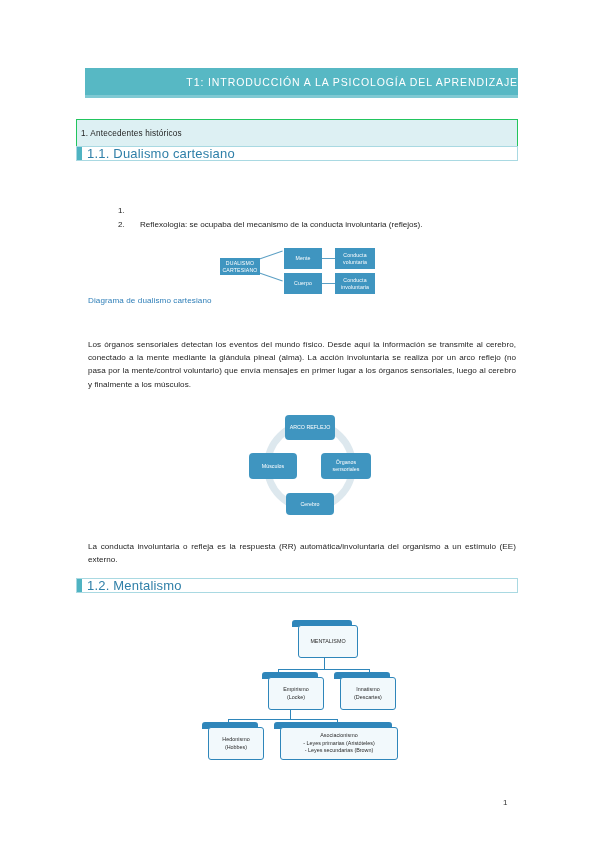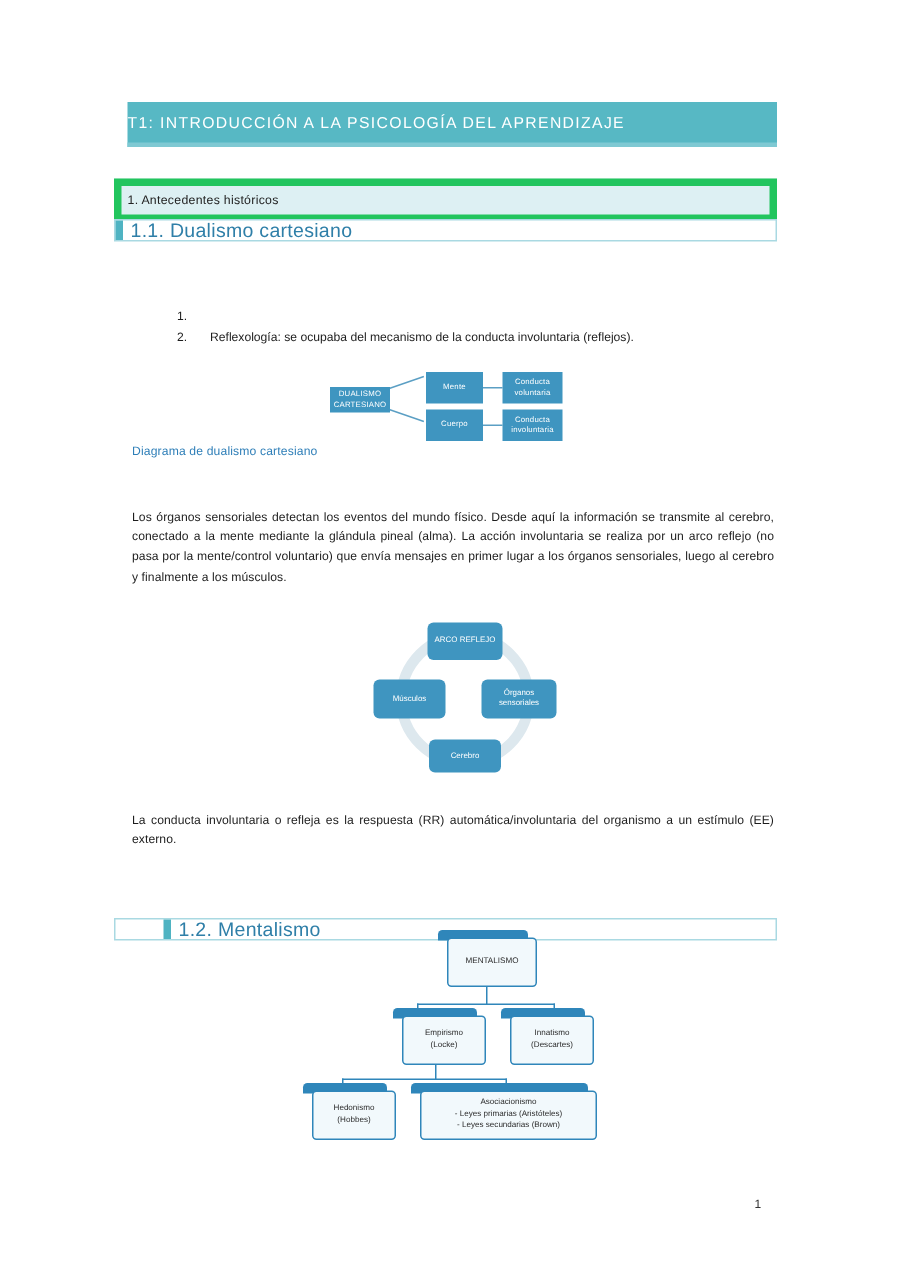--- a/index.html
+++ b/index.html
@@ -29,38 +29,38 @@
     position: absolute;
     left: 85px;
     top: 68px;
     width: 433px;
     height: 30px;
     background: #57b8c4;
     border-bottom: 3px solid #7fc9d3;
     box-sizing: border-box;
     display: flex;
     align-items: center;
-    justify-content: flex-start;
+    justify-content: flex-end;
   }
   .title-banner .ttl {
     color: #ffffff;
     font-size: 10.5px;
     letter-spacing: 0.9px;
     font-weight: 400;
     white-space: nowrap;
   }
 
   
   .h1bar {
     position: absolute;
     left: 76px;
     width: 442px;
     height: 29px;
     background: #ddf0f3;
-    border: 5px solid #22c55e;
+    border: 1px solid #22c55e;
     box-sizing: border-box;
     display: flex;
     align-items: center;
   }
   .h1bar .lbl {
     font-size: 8.2px;
     color: #222;
     padding-left: 4px;
     letter-spacing: 0.2px;
   }
@@ -293,21 +293,21 @@
     <div class="cyc-node" style="left:43px; top:78px; width:48px; height:22px;">
       <span>Cerebro</span>
     </div>
     <div class="cyc-node" style="left:6px; top:38px; width:48px; height:26px;">
       <span>Músculos</span>
     </div>
   </div>
 
   <div class="para" style="top:540px;">La conducta involuntaria o refleja es la respuesta (RR) automática/involuntaria del organismo a un estímulo (EE) externo.</div>
 
-  <div class="h2bar" style="top:612px;padding-left:32px;">
+  <div class="h2bar" style="top:578px;">
     <span class="tick"></span>
     <span class="lbl">1.2. Mentalismo</span>
   </div>
 
   <div class="hier">
 
     <div class="hline" style="left:324px; top:658px; width:1px; height:12px;"></div>
     <div class="hline" style="left:278px; top:669px; width:92px; height:1px;"></div>
     <div class="hline" style="left:278px; top:669px; width:1px; height:9px;"></div>
     <div class="hline" style="left:369px; top:669px; width:1px; height:9px;"></div>

